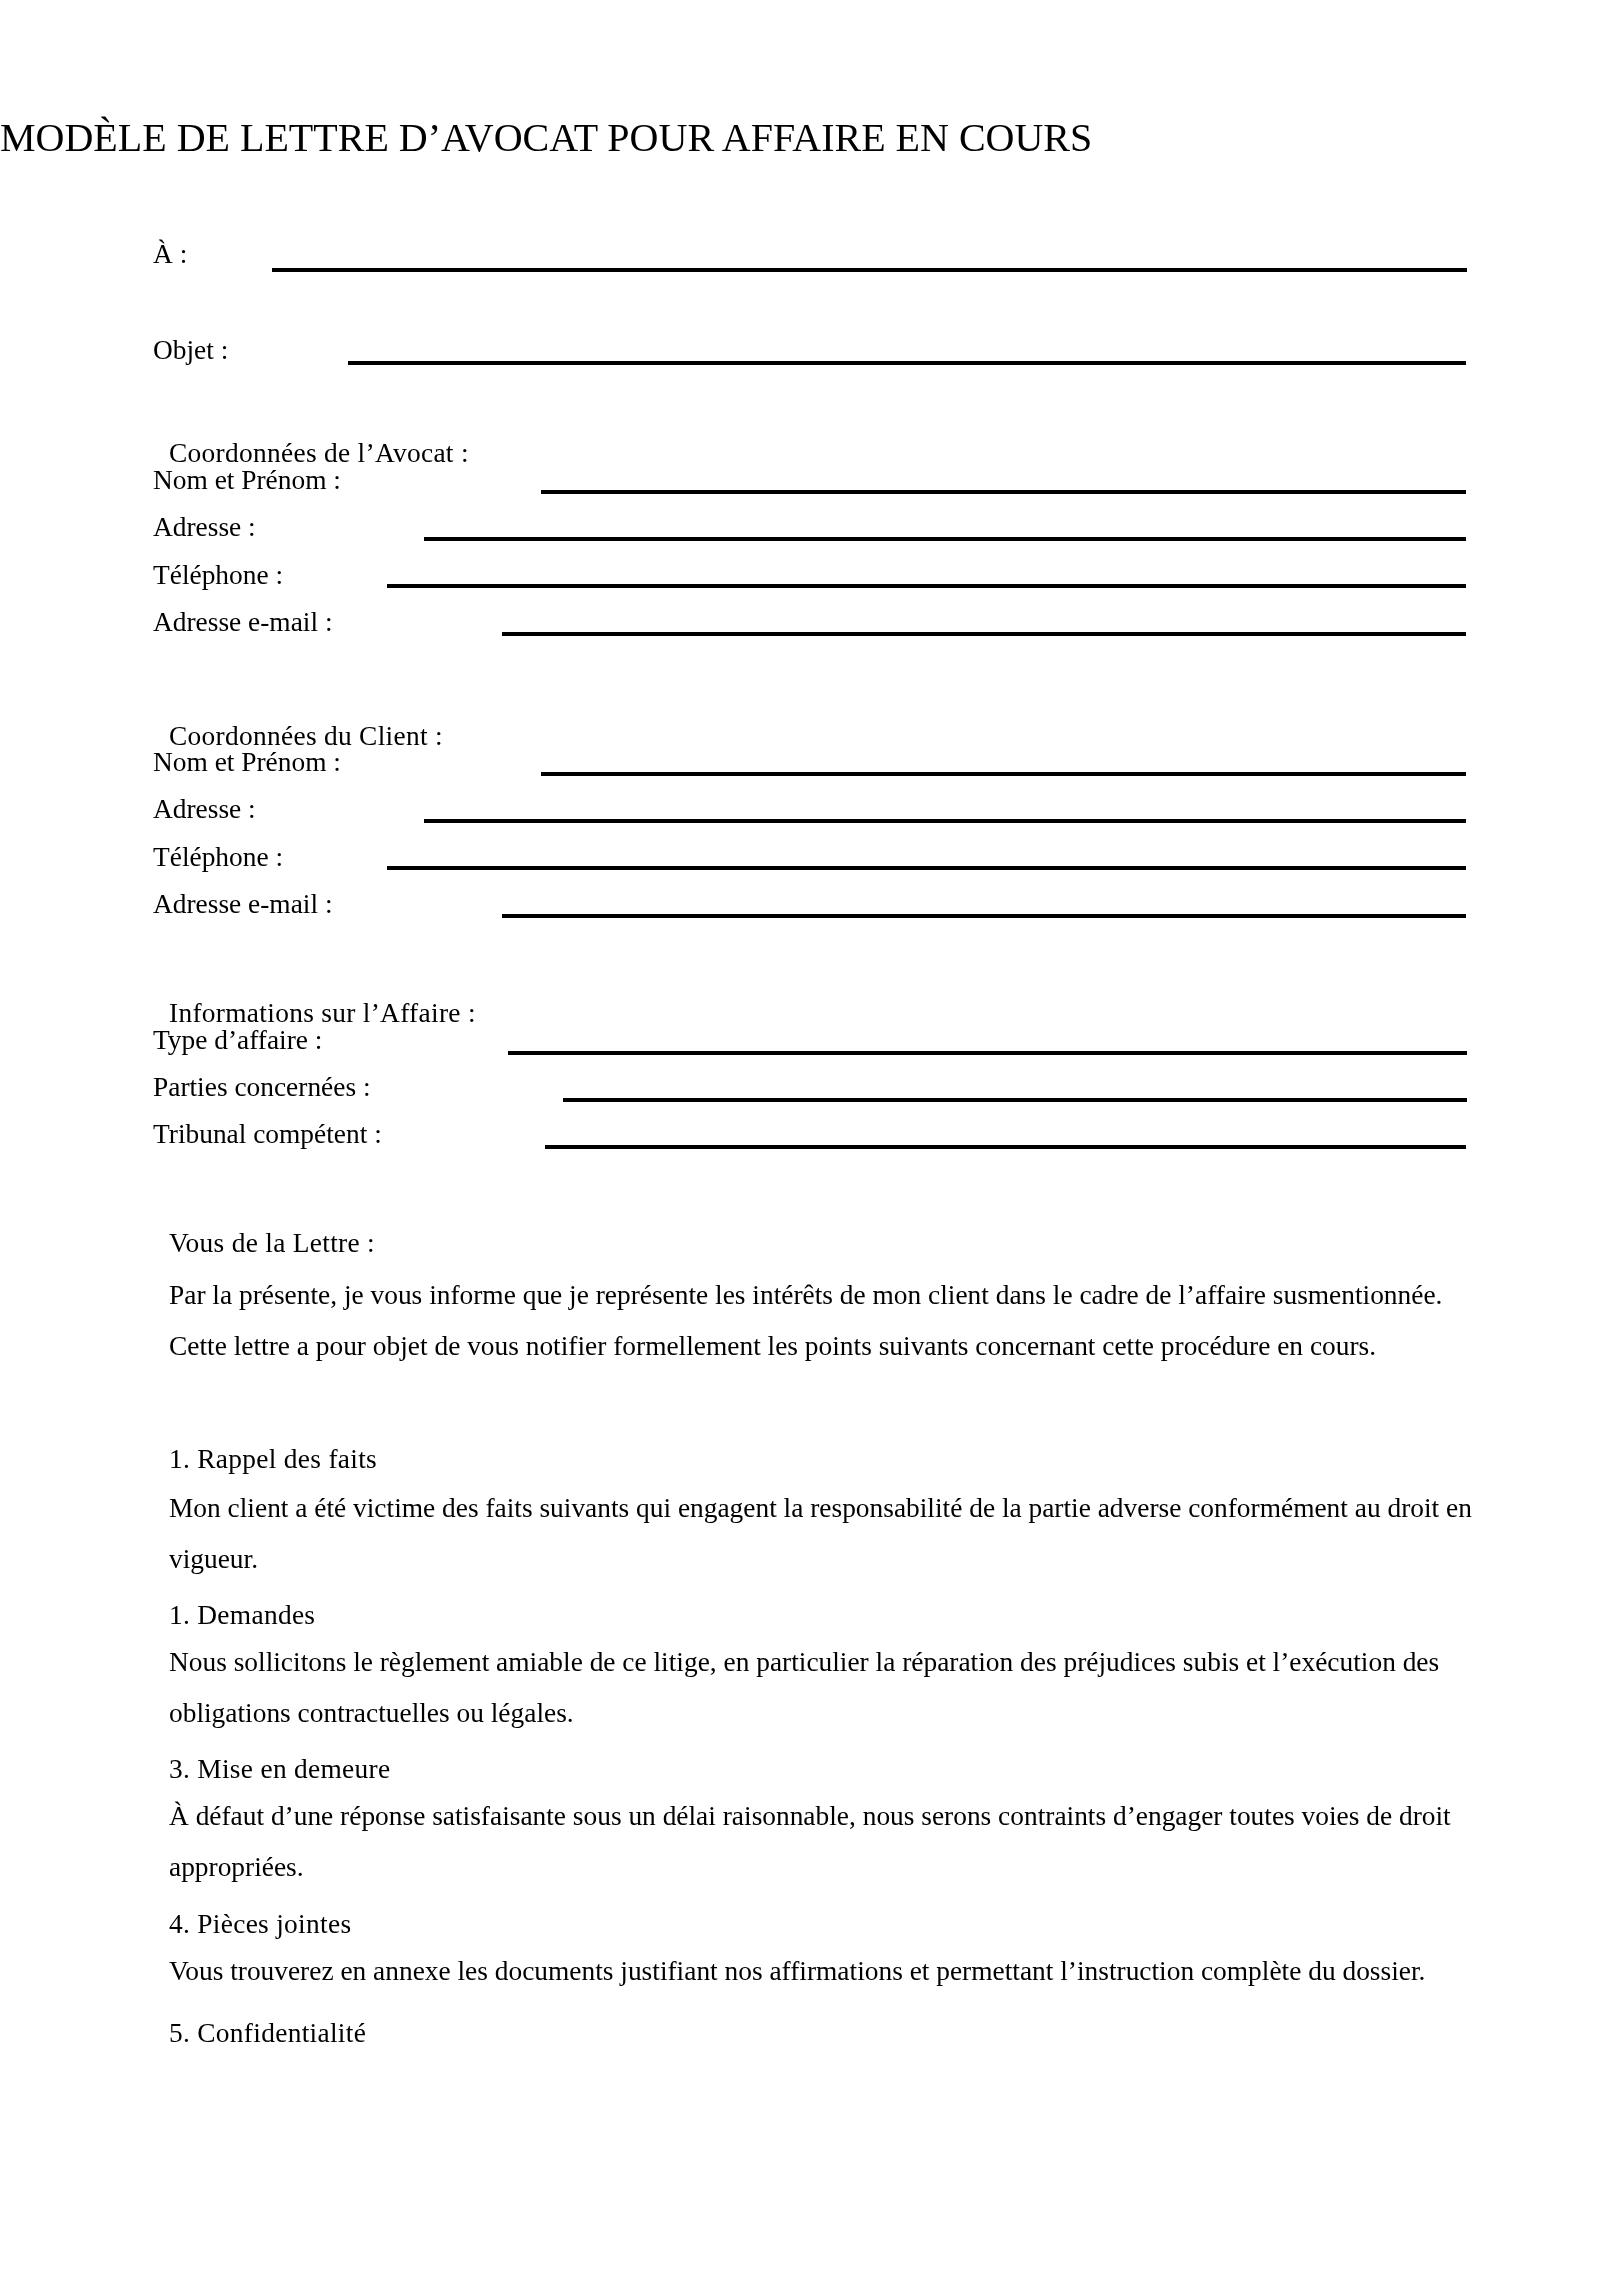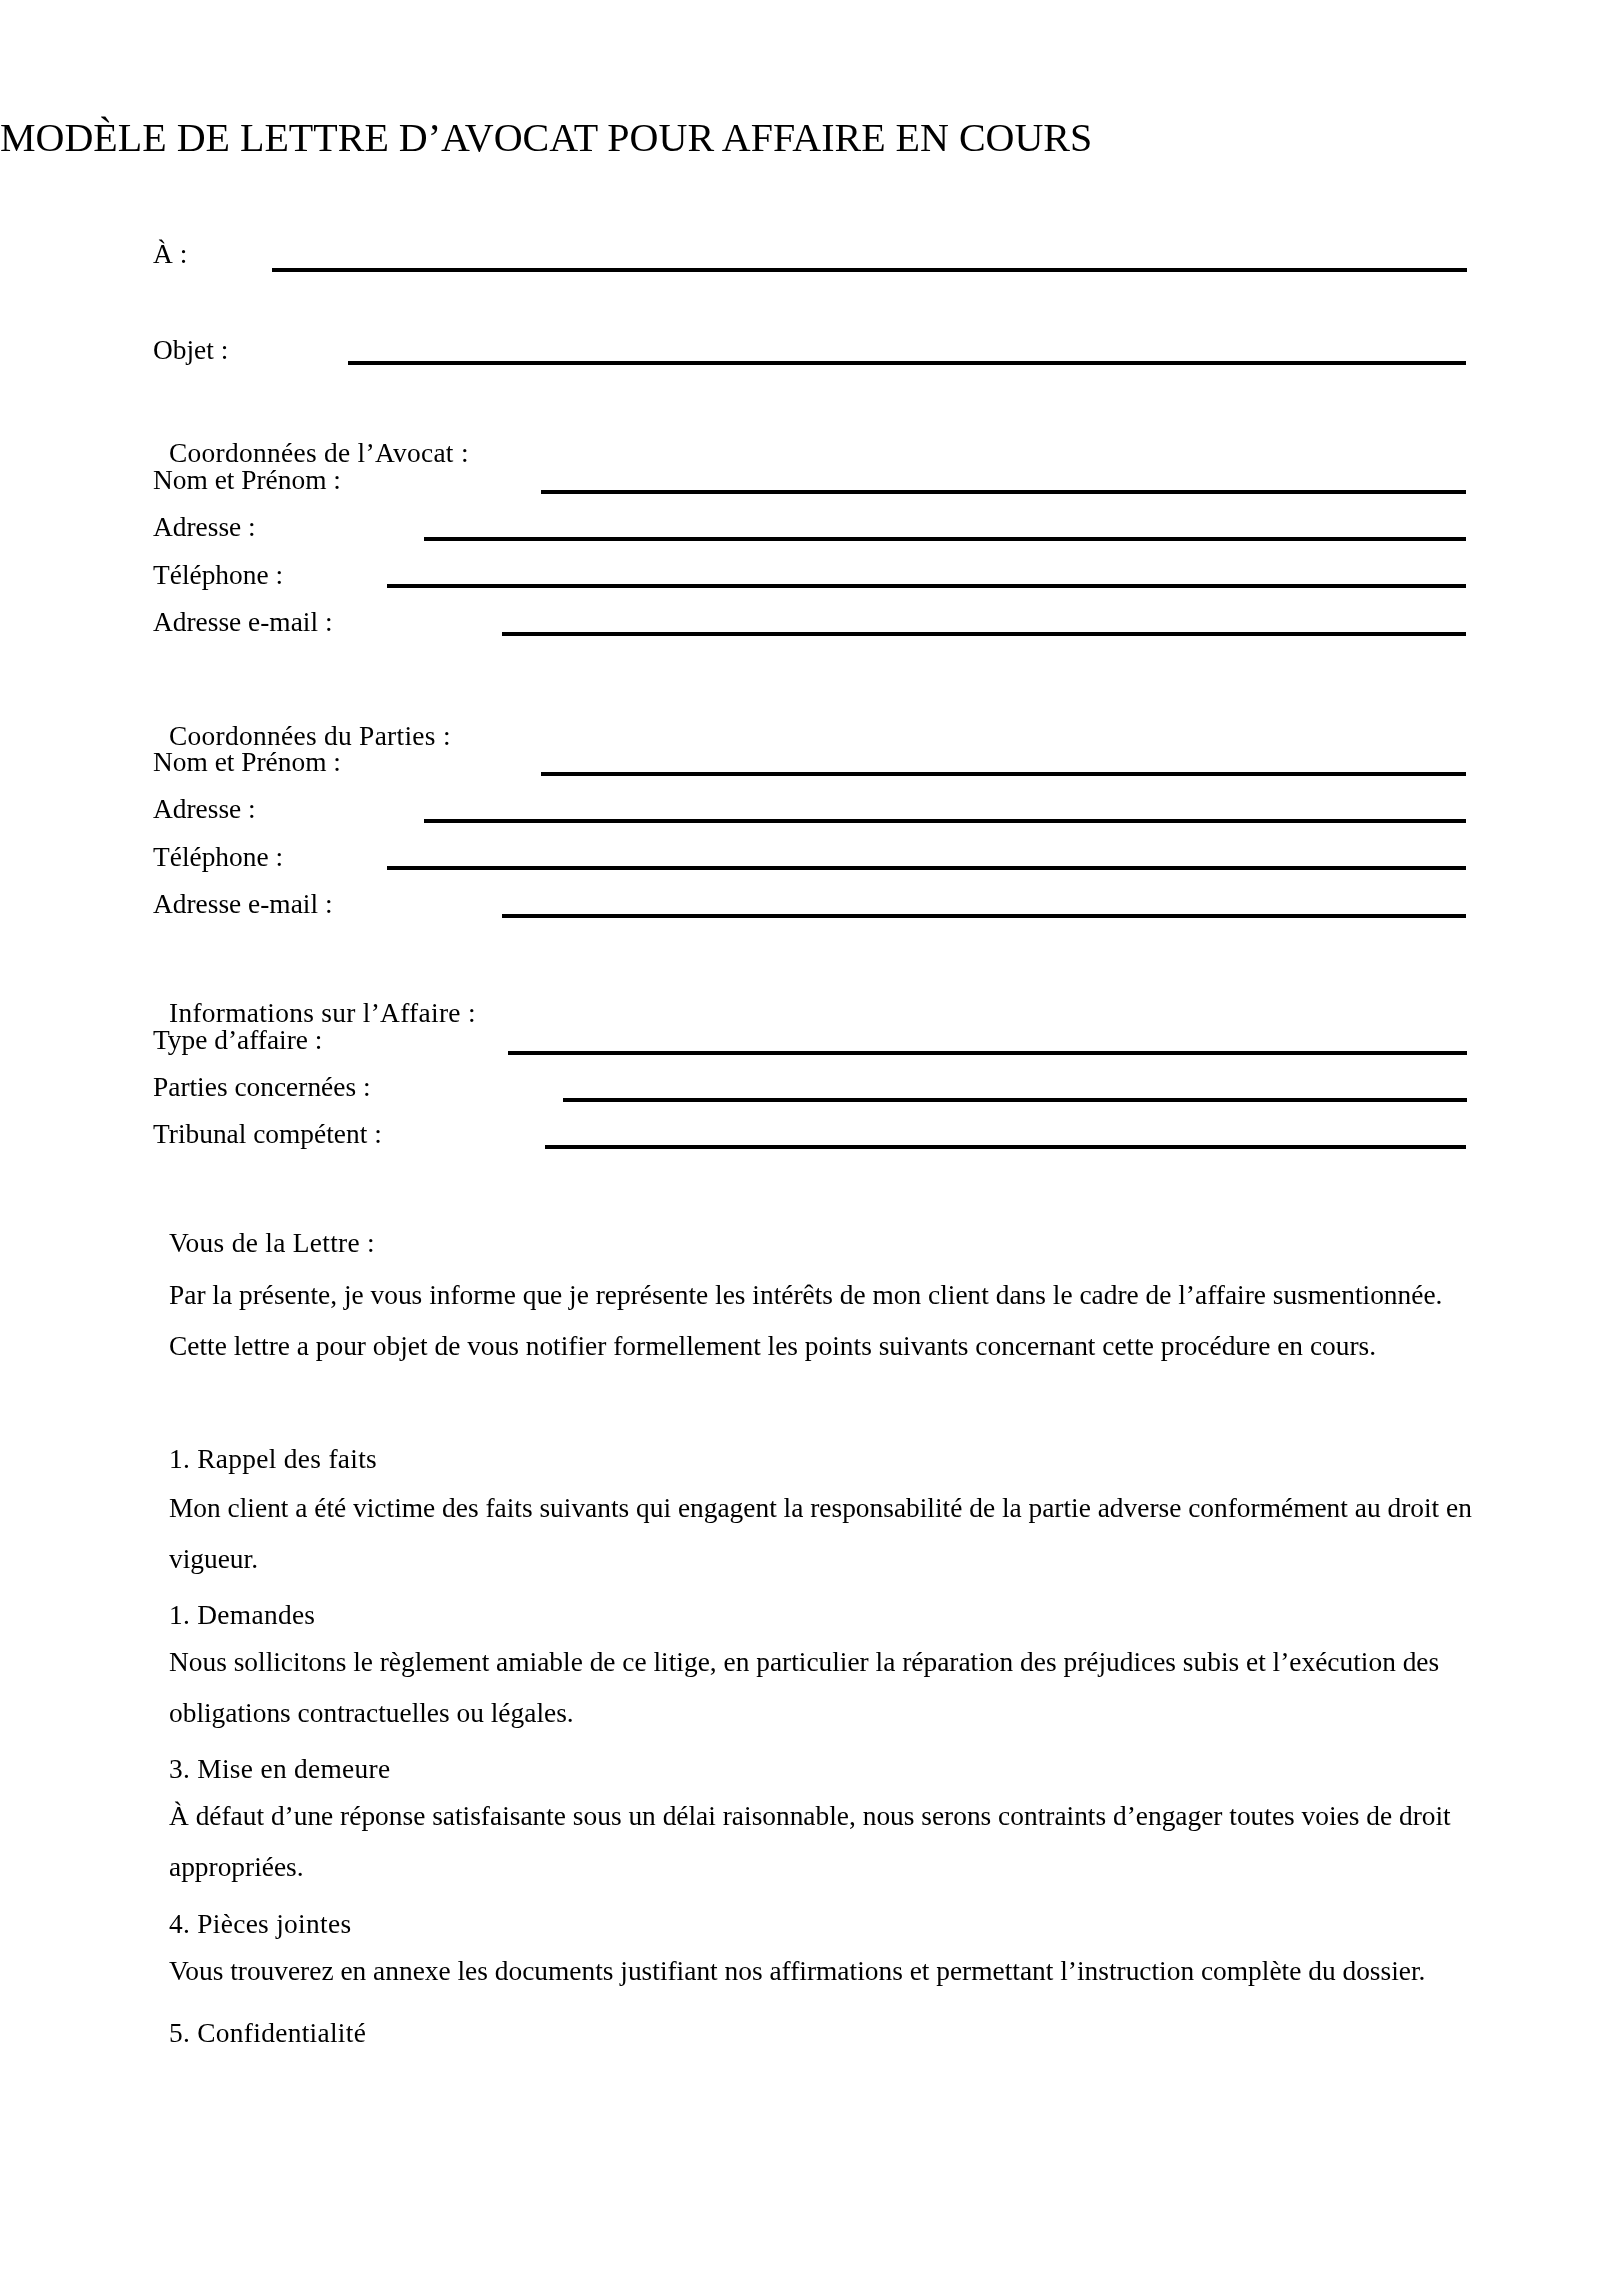--- a/index.html
+++ b/index.html
@@ -85,21 +85,21 @@
   </div>
   <div>
     <span class="lbl" style="top:558px">Téléphone :</span>
     <div class="rule" style="top:584px;left:387px;width:1079px"></div>
   </div>
   <div>
     <span class="lbl" style="top:605px">Adresse e-mail :</span>
     <div class="rule" style="top:632px;left:502px;width:964px"></div>
   </div>
 
-  <h2 class="heading" style="top:703px">Coordonnées du Parties :</h2>
+  <h2 class="heading" style="top:703px">Coordonnées du Client :</h2>
 
   <div>
     <span class="lbl" style="top:745px">Nom et Prénom :</span>
     <div class="rule" style="top:772px;left:541px;width:925px"></div>
   </div>
   <div>
     <span class="lbl" style="top:792px">Adresse :</span>
     <div class="rule" style="top:819px;left:424px;width:1042px"></div>
   </div>
   <div>

